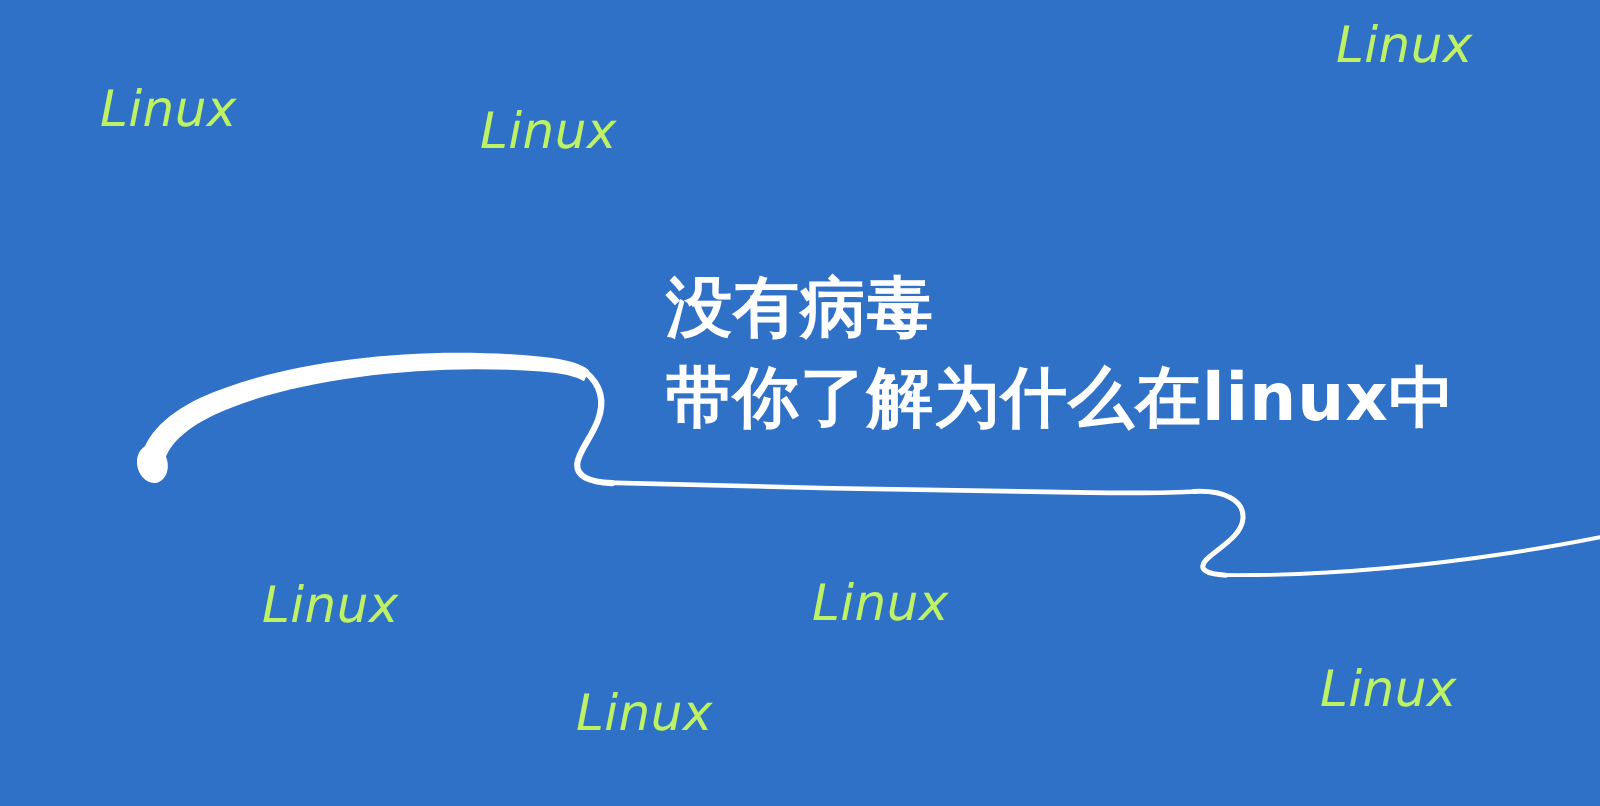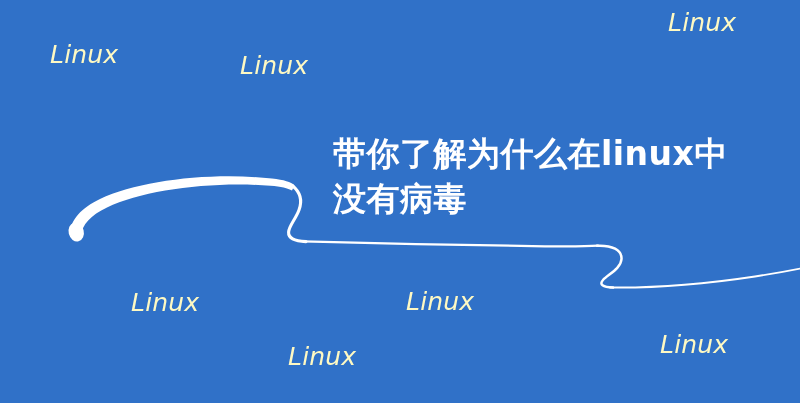--- a/index.html
+++ b/index.html
@@ -20,21 +20,21 @@
   #swoosh-layer {
     position: absolute;
     left: 0;
     top: 0;
     width: 800px;
     height: 403px;
     pointer-events: none;
   }
   .watermark {
     position: absolute;
-    color: #fef9c3;
+    color: #bef264;
     font-family: "DejaVu Sans", sans-serif;
     font-style: italic;
     font-weight: 400;
     white-space: nowrap;
     letter-spacing: 0.2px;
     line-height: 1;
   }
   #title-block {
     position: absolute;
     left: 333px;
@@ -97,17 +97,17 @@
 
   <span class="watermark" style="left:50px;  top:42px;  font-size:25px;">Linux</span>
   <span class="watermark" style="left:240px; top:53px;  font-size:25px;">Linux</span>
   <span class="watermark" style="left:668px; top:10px;  font-size:25px;">Linux</span>
   <span class="watermark" style="left:131px; top:290px; font-size:25px;">Linux</span>
   <span class="watermark" style="left:406px; top:289px; font-size:25px;">Linux</span>
   <span class="watermark" style="left:288px; top:344px; font-size:25px;">Linux</span>
   <span class="watermark" style="left:660px; top:332px; font-size:25px;">Linux</span>
 
   <div id="title-block">
+    <div class="title-line">没有病毒</div>
     <div class="title-line">带你了解为什么在linux中</div>
-    <div class="title-line">没有病毒</div>
   </div>
 
 </div>
 
 </body></html>

